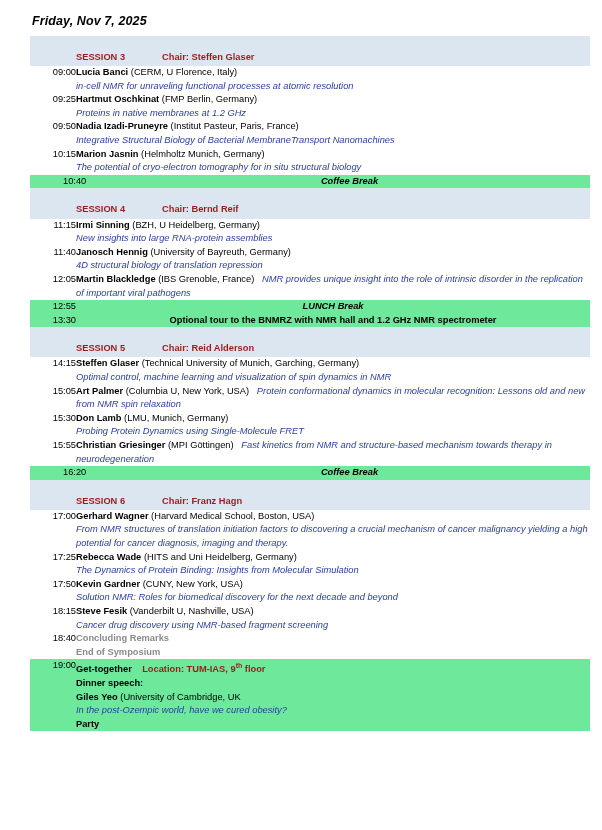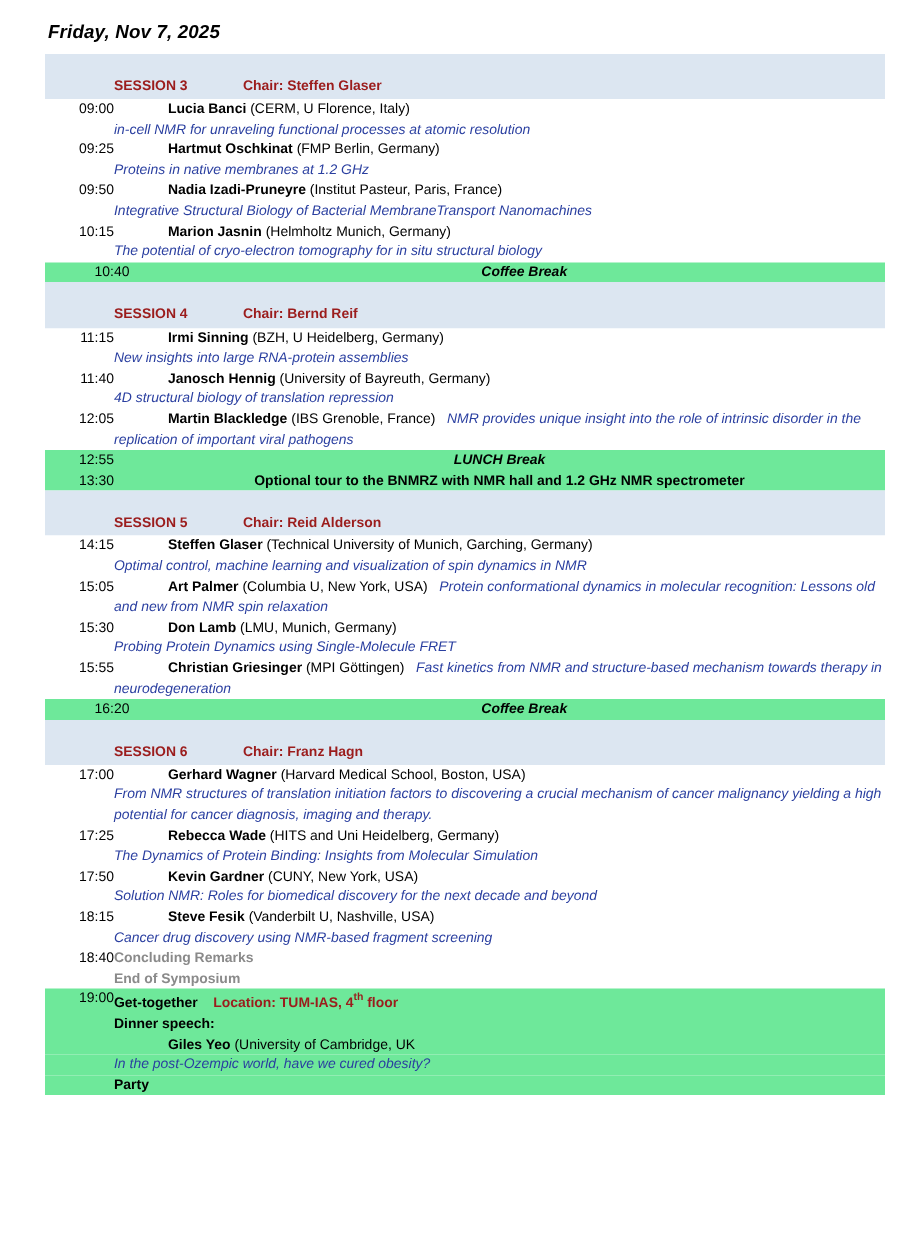--- a/index.html
+++ b/index.html
@@ -70,21 +70,20 @@
     color: #9b1c1c;
     display: inline-block;
     min-width: 86px;
   }
   .chair {
     font-weight: bold;
     color: #9b1c1c;
   }
   .speaker {
     font-weight: bold;
-    margin-left: 36px;
   }
   .affil {
     font-weight: normal;
   }
   .talk {
     font-style: italic;
     color: #2a3fa0;
   }
   .talk-inline {
     font-style: italic;
@@ -334,21 +333,21 @@
         <td class="time"></td>
         <td class="body">
           <span class="greyed">End of Symposium</span>
         </td>
       </tr>
 
       <tr class="evening">
         <td class="time">19:00</td>
         <td class="body">
           <span class="dinner-line">Get-together</span>
-          &nbsp;&nbsp;&nbsp;<span class="loc"><span>Location: TUM-IAS, 4</span><sup>th</sup><span> floor</span></span>
+          &nbsp;&nbsp;&nbsp;<span class="loc"><span>Location: TUM-IAS, 9</span><sup>th</sup><span> floor</span></span>
         </td>
       </tr>
 
       <tr class="evening">
         <td class="time"></td>
         <td class="body">
           <span class="dinner-line">Dinner speech:</span>
         </td>
       </tr>
 

